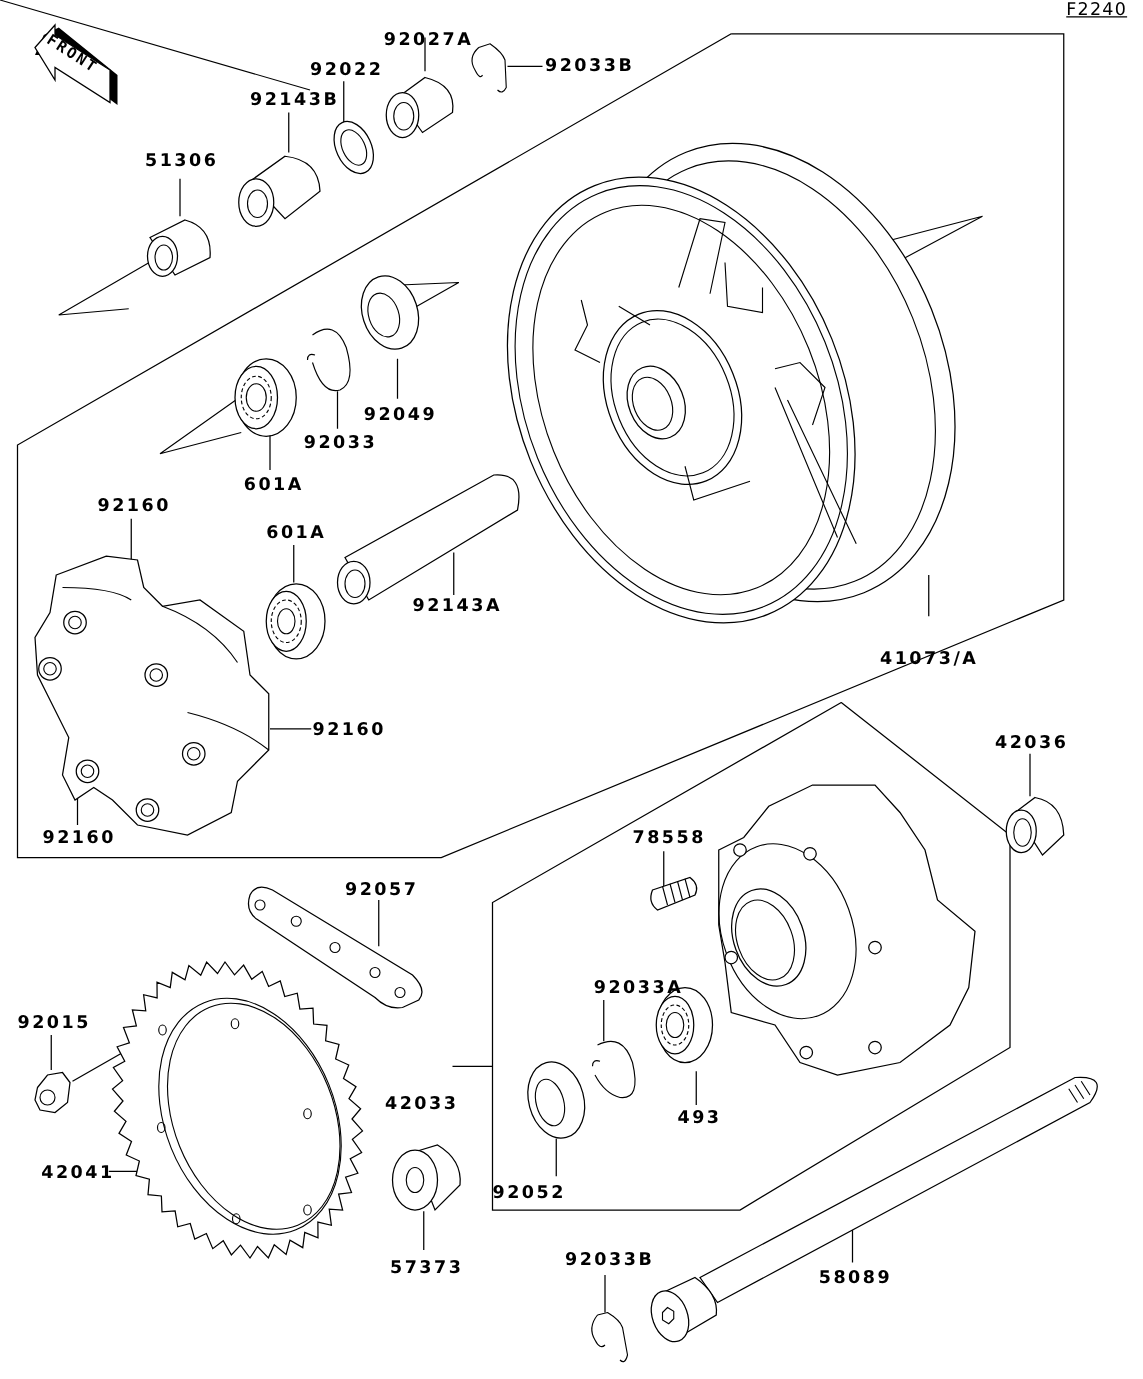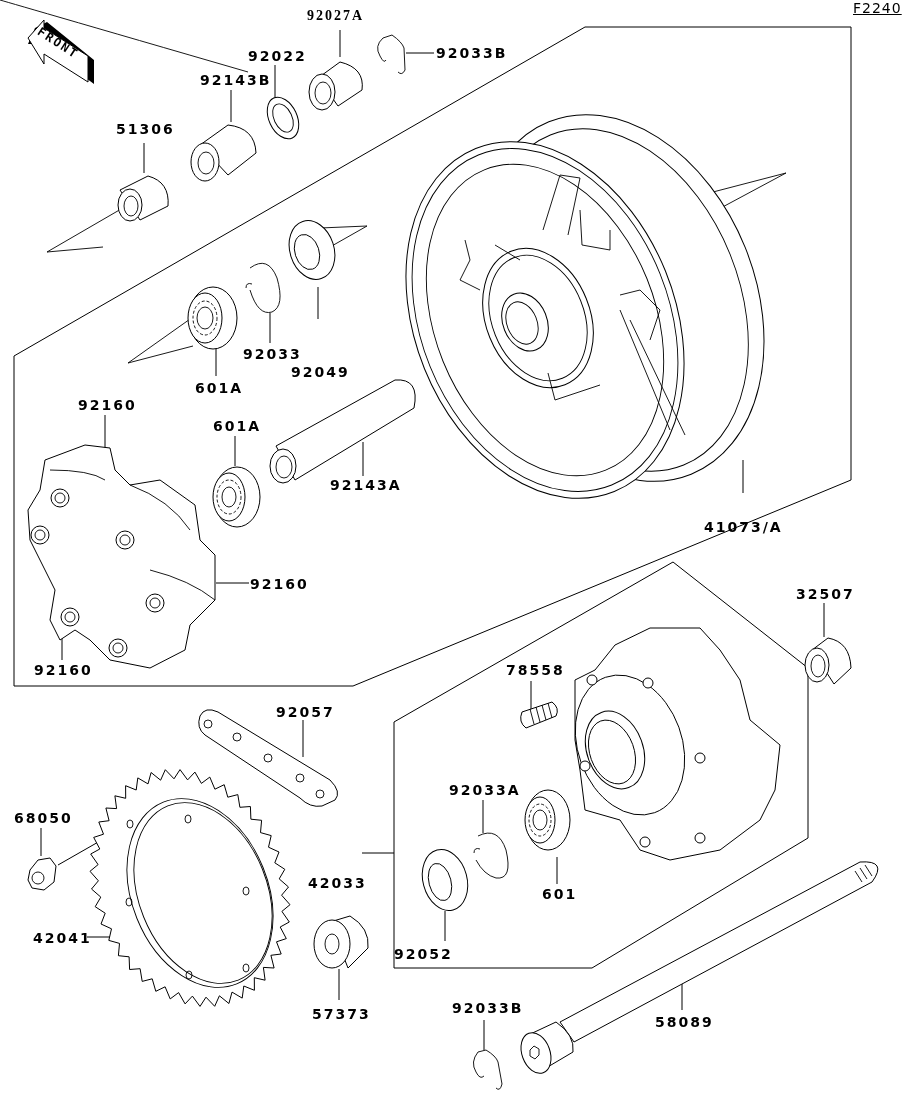--- a/index.html
+++ b/index.html
@@ -228,38 +228,38 @@
     <polygon class="lnt" points="530,1050 534,1046 539,1049 539,1055 535,1059 530,1056"></polygon>
     <path class="lnt" d="M865,865 L872,876 M860,868 L867,879 M855,871 L862,882"></path>
   </g>
 
   <path class="lnt" d="M478,1052 L486,1050 Q496,1056 498,1062 L502,1084 Q500,1092 496,1088 M478,1052 Q470,1062 476,1072 Q480,1080 484,1076"></path>
 </svg>
 
 <div class="code" style="left:853px; top:0px;">F2240</div>
 <div style="position:absolute; left:35px; top:36px; transform:rotate(33deg); font-family:'DejaVu Sans Mono', monospace; font-size:12px; font-weight:bold; letter-spacing:2px;">FRONT</div>
 
-<div class="lbl" style="left:307px; top:8px;font-family:Liberation Serif, serif;">92027A</div>
+<div class="lbl" style="left:307px; top:24px;">92027A</div>
 <div class="lbl" style="left:436px; top:45px;">92033B</div>
 <div class="lbl" style="left:248px; top:48px;">92022</div>
 <div class="lbl" style="left:200px; top:72px;">92143B</div>
 <div class="lbl" style="left:116px; top:121px;">51306</div>
-<div class="lbl" style="left:291px; top:324px;margin-top:40px;">92049</div>
+<div class="lbl" style="left:291px; top:324px;">92049</div>
 <div class="lbl" style="left:243px; top:346px;">92033</div>
 <div class="lbl" style="left:195px; top:380px;">601A</div>
 <div class="lbl" style="left:78px; top:397px;">92160</div>
 <div class="lbl" style="left:213px; top:418px;">601A</div>
 <div class="lbl" style="left:330px; top:477px;">92143A</div>
 <div class="lbl" style="left:704px; top:495px;margin-top:24px;">41073/A</div>
 <div class="lbl" style="left:250px; top:576px;">92160</div>
 <div class="lbl" style="left:34px; top:662px;">92160</div>
-<div class="lbl" style="left:796px; top:586px;">32507</div>
+<div class="lbl" style="left:796px; top:586px;">42036</div>
 <div class="lbl" style="left:506px; top:662px;">78558</div>
 <div class="lbl" style="left:276px; top:704px;">92057</div>
-<div class="lbl" style="left:449px; top:782px;">92033A</div>
-<div class="lbl" style="left:14px; top:810px;">68050</div>
+<div class="lbl" style="left:475px; top:782px;">92033A</div>
+<div class="lbl" style="left:14px; top:810px;">92015</div>
 <div class="lbl" style="left:308px; top:846px;margin-top:29px;">42033</div>
-<div class="lbl" style="left:542px; top:886px;">601</div>
+<div class="lbl" style="left:542px; top:886px;">493</div>
 <div class="lbl" style="left:394px; top:946px;">92052</div>
 <div class="lbl" style="left:33px; top:930px;">42041</div>
 <div class="lbl" style="left:312px; top:1006px;">57373</div>
 <div class="lbl" style="left:452px; top:1000px;">92033B</div>
 <div class="lbl" style="left:655px; top:1014px;">58089</div>
 
 </body></html>

